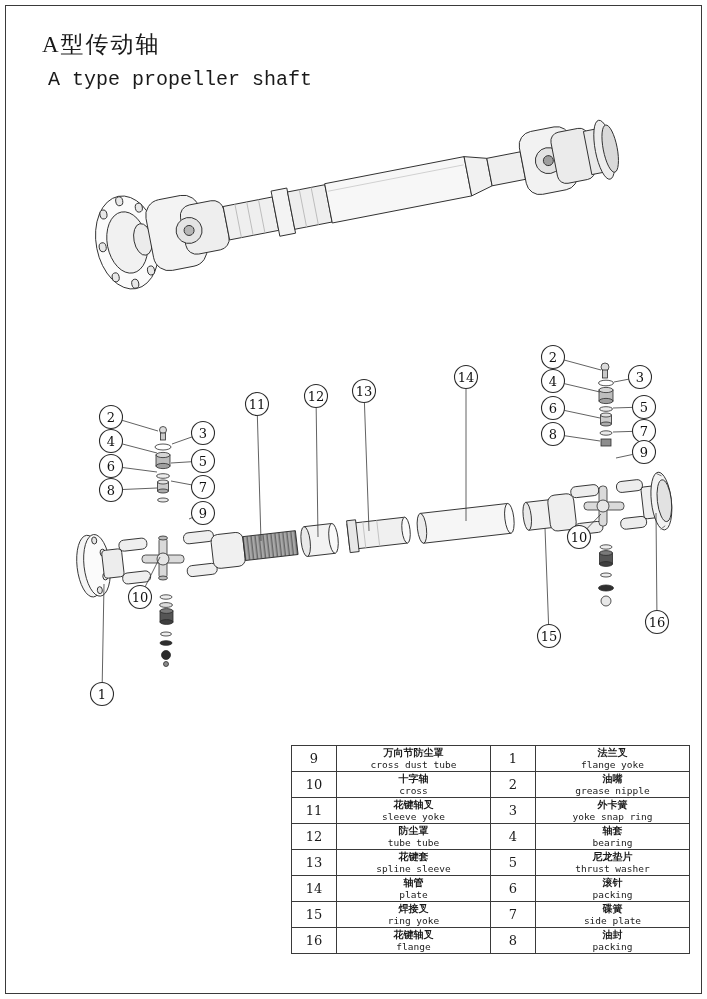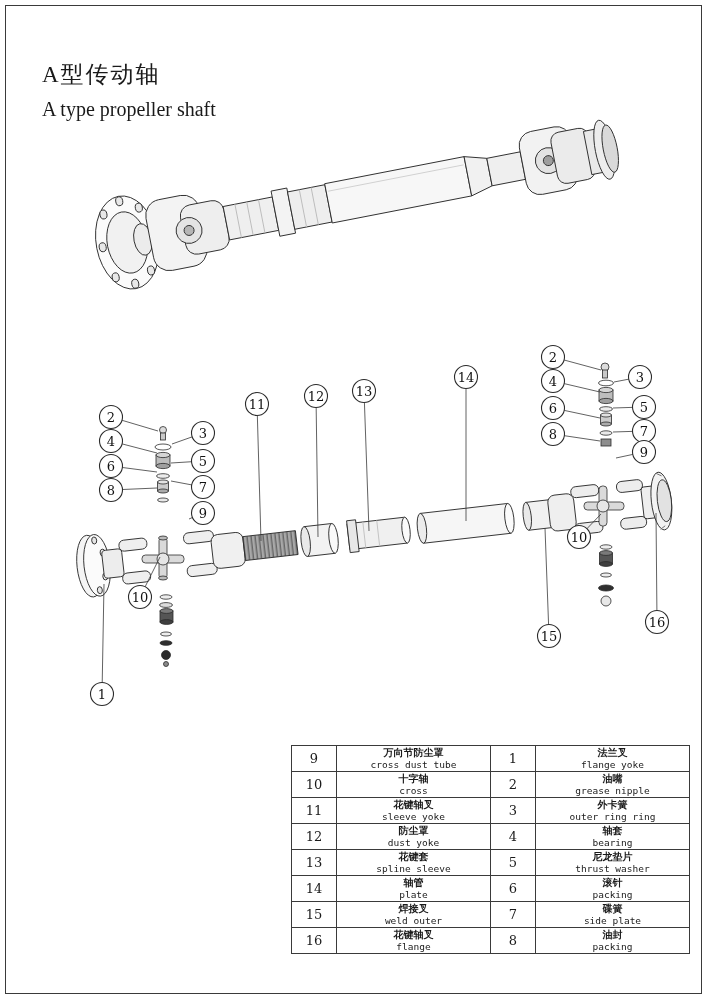--- a/index.html
+++ b/index.html
@@ -1,21 +1,21 @@
 <!DOCTYPE html>
 <html><head>
 <meta charset="utf-8">
 <style>
   * { margin:0; padding:0; box-sizing:border-box; }
   html,body { width:707px; height:999px; background:#fff; }
   body { position:relative; overflow:hidden; font-family:"Liberation Serif", serif; color:#1a1a1a; }
   .frame { position:absolute; left:5px; top:5px; right:5px; bottom:5px; border:1px solid #3a3a3a; pointer-events:none; }
-  .title-block { position:absolute; left:42px; top:59px; }
+  .title-block { position:absolute; left:42px; top:29px; }
   .title-zh { font-size:23px; letter-spacing:2px; font-family:"Liberation Serif", serif; }
-  .title-en { font-size:20px; margin-top:8px; font-family:Liberation Serif, serif; }
+  .title-en { font-size:20px; margin-top:8px; font-family:Liberation Mono, monospace;margin-left:6px; }
   #drawing { position:absolute; left:0; top:0; }
   .leader { stroke:#3a3a3a; stroke-width:0.8; }
   .balloon-circle { fill:#ffffff; stroke:#2b2b2b; stroke-width:1.1; }
   .balloon-text { font-family:"DejaVu Serif", serif; font-size:13px; fill:#111; text-anchor:middle; }
   .parts-table { position:absolute; left:291px; top:745px; border-collapse:collapse; table-layout:fixed; background:#fff; }
   .parts-table td { border:1px solid #3a3a3a; text-align:center; vertical-align:middle; padding:0; height:26px; }
   .num-cell { width:45px; font-size:13px; font-family:"DejaVu Serif", serif; }
   .name-cell { width:154px; }
   .zh { font-size:10px; line-height:12px; font-family:"Liberation Sans", sans-serif;font-weight:bold; }
   .en { font-size:9.5px; line-height:11px; font-family:"DejaVu Sans Mono", monospace; }
@@ -370,28 +370,28 @@
     </tr>
     <tr>
       <td class="num-cell">11</td>
       <td class="name-cell">
         <div class="zh">花键轴叉</div>
         <div class="en">sleeve yoke</div>
       </td>
       <td class="num-cell">3</td>
       <td class="name-cell">
         <div class="zh">外卡簧</div>
-        <div class="en">outer ring ring</div>
+        <div class="en">yoke snap ring</div>
       </td>
     </tr>
     <tr>
       <td class="num-cell">12</td>
       <td class="name-cell">
         <div class="zh">防尘罩</div>
-        <div class="en">dust yoke</div>
+        <div class="en">tube tube</div>
       </td>
       <td class="num-cell">4</td>
       <td class="name-cell">
         <div class="zh">轴套</div>
         <div class="en">bearing</div>
       </td>
     </tr>
     <tr>
       <td class="num-cell">13</td>
       <td class="name-cell">
@@ -413,21 +413,21 @@
       <td class="num-cell">6</td>
       <td class="name-cell">
         <div class="zh">滚针</div>
         <div class="en">packing</div>
       </td>
     </tr>
     <tr>
       <td class="num-cell">15</td>
       <td class="name-cell">
         <div class="zh">焊接叉</div>
-        <div class="en">weld outer</div>
+        <div class="en">ring yoke</div>
       </td>
       <td class="num-cell">7</td>
       <td class="name-cell">
         <div class="zh">碟簧</div>
         <div class="en">side plate</div>
       </td>
     </tr>
     <tr>
       <td class="num-cell">16</td>
       <td class="name-cell">

